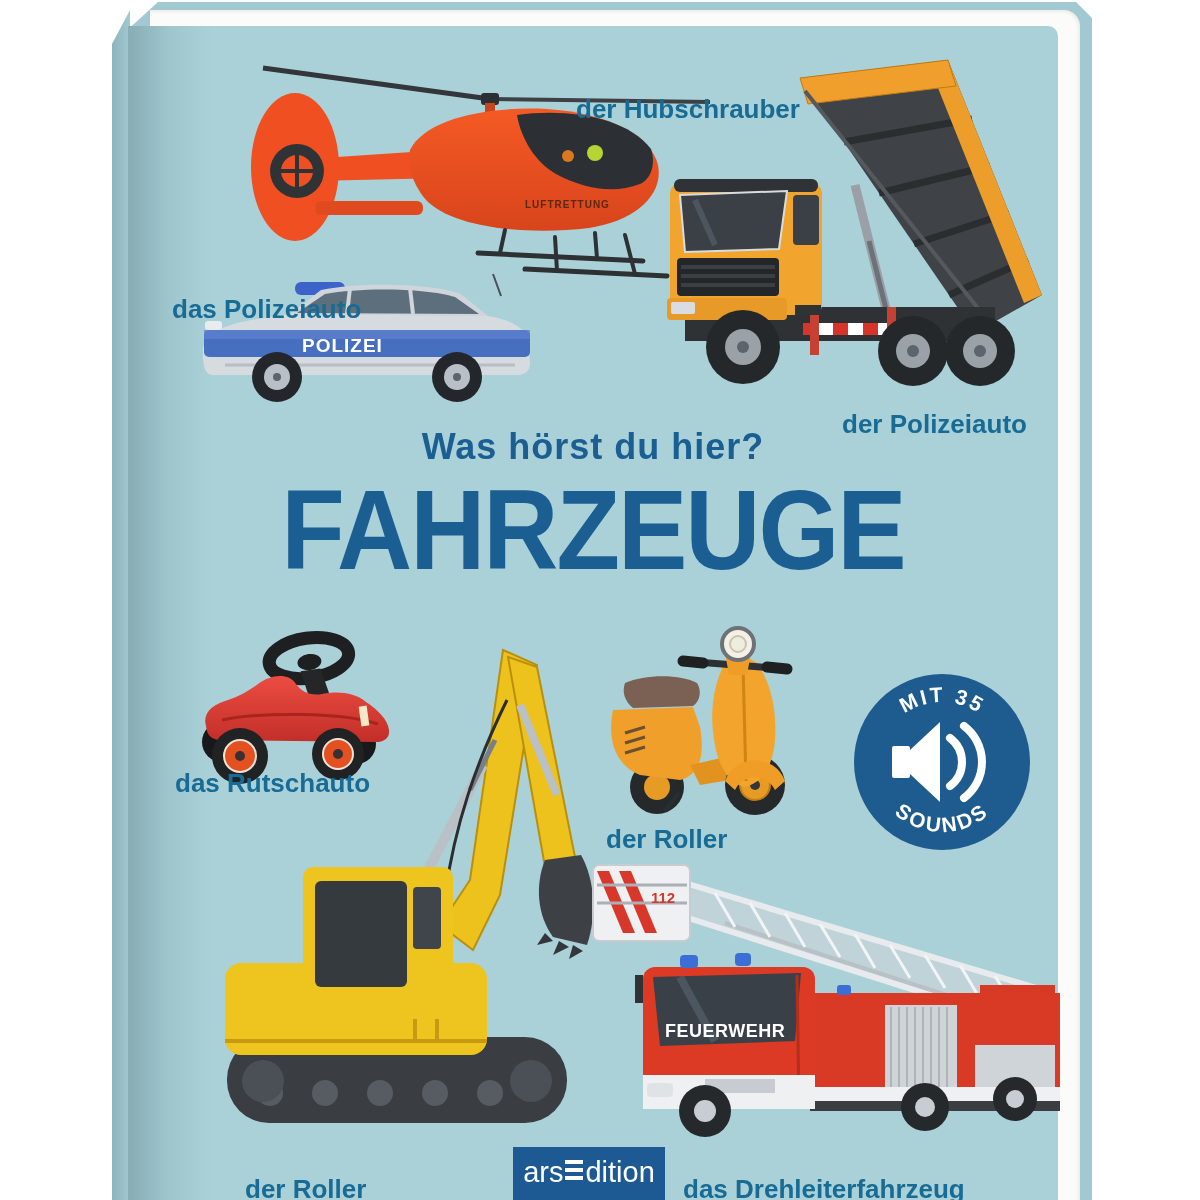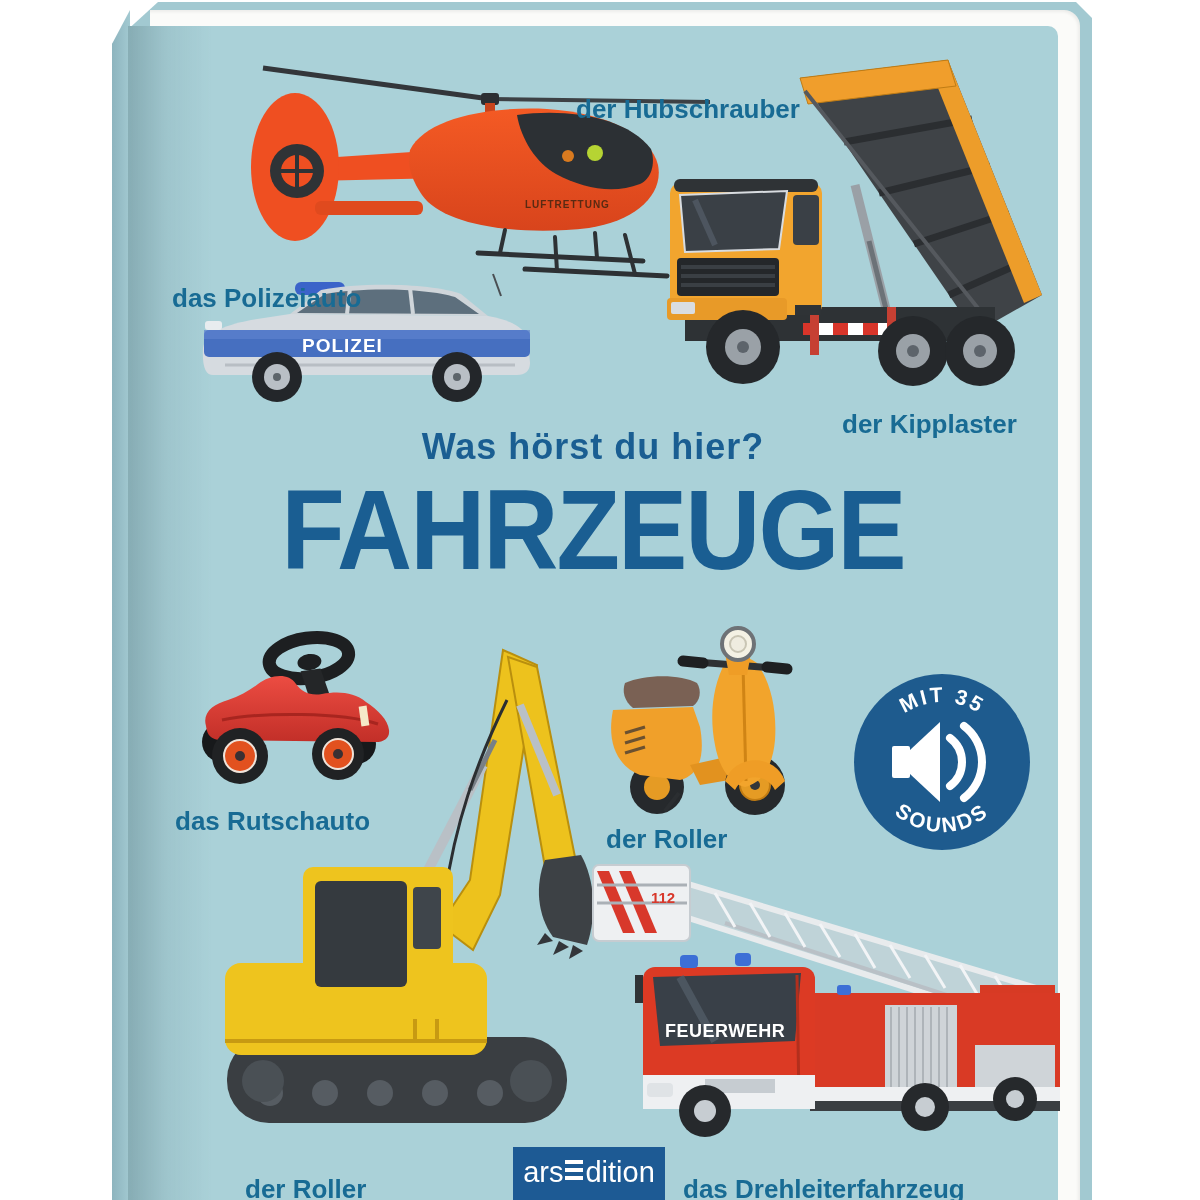--- a/index.html
+++ b/index.html
@@ -339,23 +339,23 @@
     <path d="M 112,54 A 45,45 0 0 1 112,126" stroke="#ffffff" stroke-width="8" fill="none" stroke-linecap="round"></path>
   </g>
 </svg>
 
 <div class="abs title-wrap">
   <div class="title1">Was hörst du hier?</div>
   <div class="title2">FAHRZEUGE</div>
 </div>
 
 <div class="abs vlabel" style="left:576px;top:62px">der Hubschrauber</div>
-<div class="abs vlabel" style="left:172px;top:251px">das Polizeiauto</div>
-<div class="abs vlabel" style="left:842px;top:377px">der Kipplaster</div>
-<div class="abs vlabel" style="left:175px;top:774px">das Rutschauto</div>
+<div class="abs vlabel" style="left:172px;top:262px">das Polizeiauto</div>
+<div class="abs vlabel" style="left:842px;top:377px">der Polizeiauto</div>
+<div class="abs vlabel" style="left:175px;top:736px">das Rutschauto</div>
 <div class="abs vlabel" style="left:606px;top:792px">der Roller</div>
 <div class="abs vlabel" style="left:245px;top:1142px">der Roller</div>
 <div class="abs vlabel" style="left:683px;top:1142px">das Drehleiterfahrzeug</div>
 
 <div class="abs pub">
   <span class="txt">ars</span>
   <span class="ebars">
       <i></i>
       <i></i>
       <i></i>

